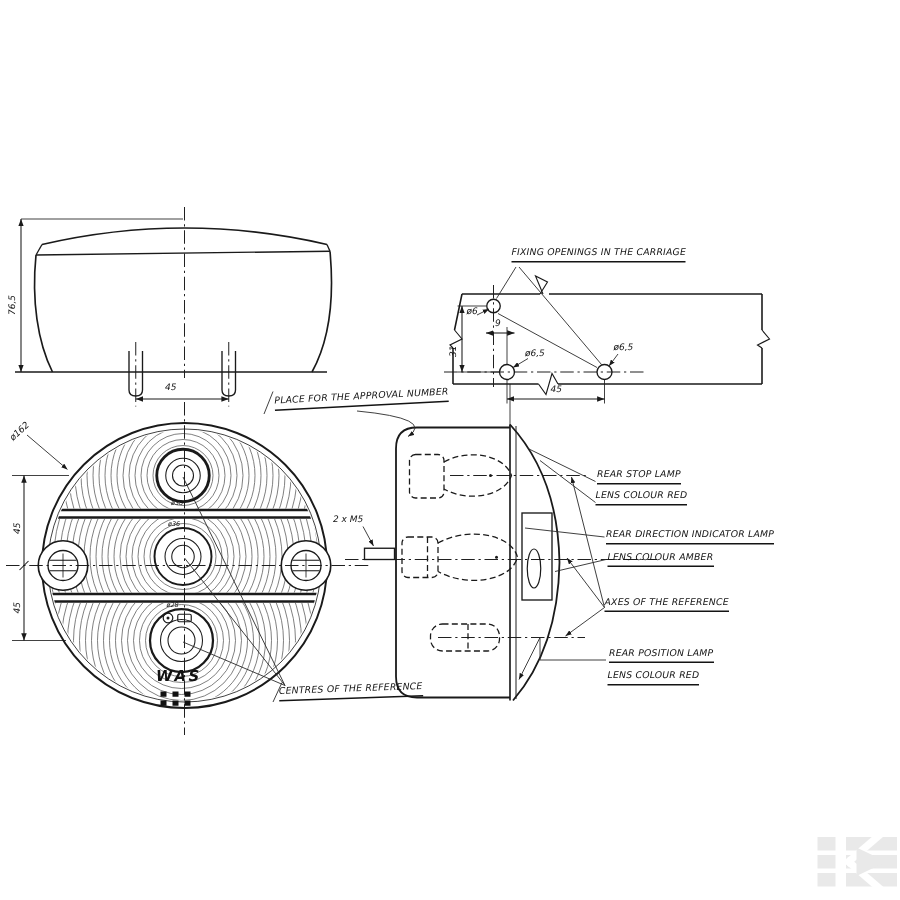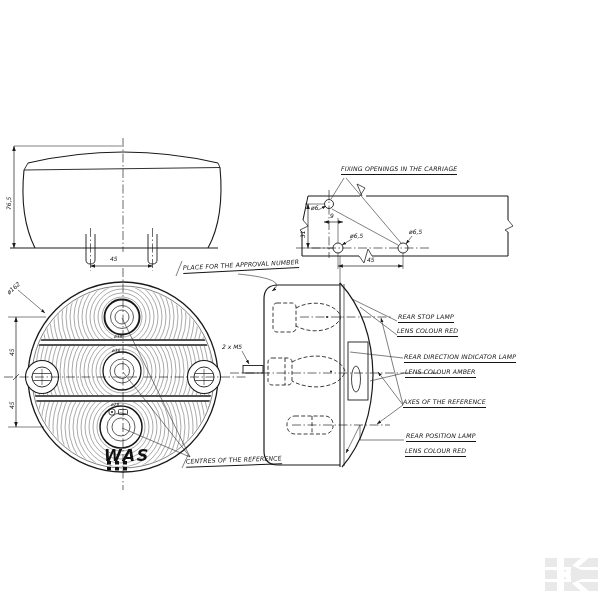--- a/index.html
+++ b/index.html
@@ -8,21 +8,21 @@
   svg{position:absolute;left:0;top:0}
   .ln{stroke:#1a1a1a;fill:none}
   .thin{stroke:#2a2a2a;stroke-width:.6;fill:none}
   .cl{stroke:#1a1a1a;stroke-width:.65;fill:none;stroke-dasharray:9 2.5 1.5 2.5}
   .rip circle{stroke:#555;stroke-width:.5;fill:none}
   .hand{position:absolute;font-style:italic;font-size:6.2px;color:#141414;white-space:nowrap;letter-spacing:.15px;line-height:1.1}
   .u{border-bottom:1px solid #141414;padding-bottom:1px}
   .dim{position:absolute;font-style:italic;font-size:6px;color:#141414;white-space:nowrap;line-height:1}
   .tiny{font-size:6px;transform:scale(.72);transform-origin:0 0}
   .rot90{transform:rotate(-90deg);transform-origin:0 0}
-  .brand{position:absolute;font-size:16px;font-weight:bold;color:#111;letter-spacing:1.6px;font-style:italic}
+  .brand{position:absolute;font-size:10px;font-weight:bold;color:#111;letter-spacing:1.6px;font-style:italic}
 </style>
 </head>
 <body>
 
 <svg width="600" height="600" viewBox="0 0 600 600">
   <defs>
     <clipPath id="clipBig">
         <circle cx="123" cy="377" r="90"></circle>
       </clipPath>
     <clipPath id="bandTop">

